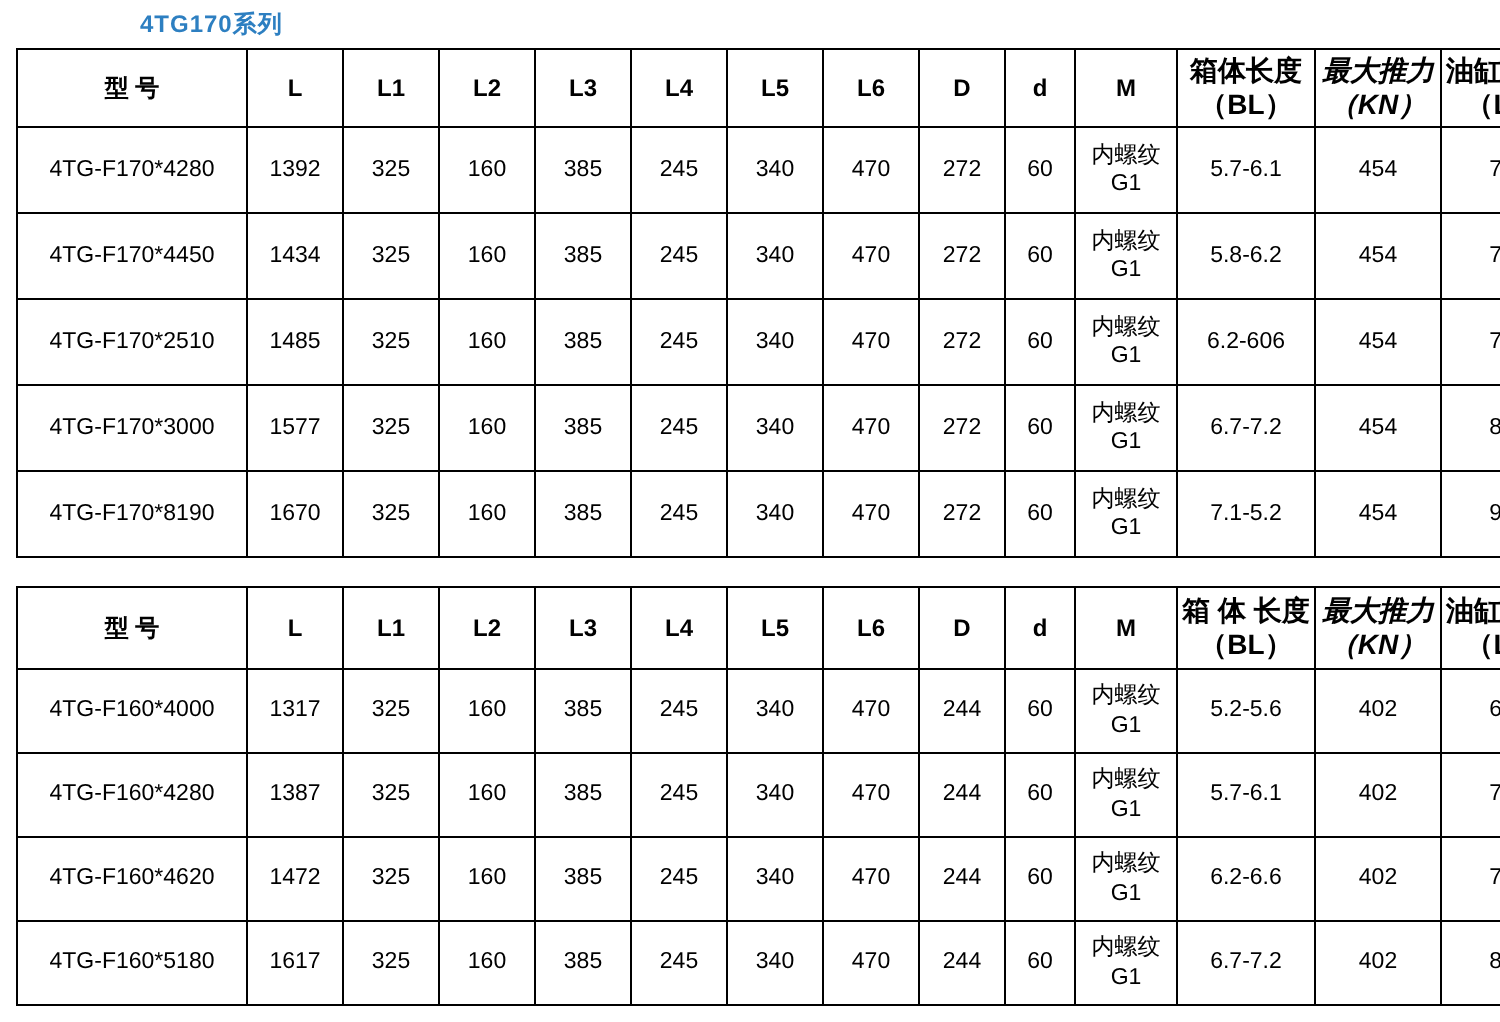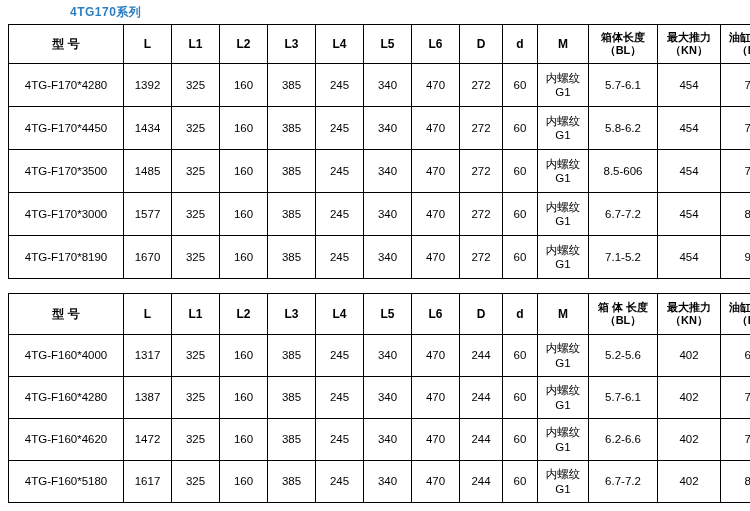--- a/index.html
+++ b/index.html
@@ -45,33 +45,33 @@
     padding: 2px 1px;
     line-height: 1.25;
     font-weight: normal;
   }
   table.spec thead td {
     font-weight: bold;
     font-size: 12px;
     height: 34px;
   }
   table.spec thead td.hdr-wrap {
-    font-size: 11px;
+    font-size: 14px;
     line-height: 1.2;
   }
   table.spec tbody td {
     height: 38px;
   }
   .col-model { width: 112px; }
   .col-num   { width: 45px; }
   .col-d     { width: 40px; }
   .col-dd    { width: 32px; }
   .col-m     { width: 48px; }
   .col-bl    { width: 66px; }
-  .col-kn    { width: 60px; }
+  .col-kn    { width: 60px; font-style: italic; }
   .col-oil   { width: 58px; }
 
   .model-cell { font-size: 12px; }
   .m-cell { font-size: 11px; line-height: 1.2; }
   .spacer { height: 14px; }
   .sec2 .series-title { padding-top: 6px; }
   table.spec.t2 thead td { height: 36px; }
   table.spec.t2 tbody td { height: 37px; }
 </style>
 </head>
@@ -130,32 +130,32 @@
           <td>470</td>
           <td>272</td>
           <td>60</td>
           <td class="m-cell">内螺纹G1</td>
           <td>5.8-6.2</td>
           <td>454</td>
           <td>75</td>
 
         </tr>
         <tr>
-          <td class="model-cell">4TG-F170*3500</td>
+          <td class="model-cell">4TG-F170*2510</td>
           <td>1485</td>
           <td>325</td>
           <td>160</td>
           <td>385</td>
           <td>245</td>
           <td>340</td>
           <td>470</td>
           <td>272</td>
           <td>60</td>
           <td class="m-cell">内螺纹G1</td>
-          <td>8.5-606</td>
+          <td>6.2-606</td>
           <td>454</td>
           <td>78</td>
 
         </tr>
         <tr>
           <td class="model-cell">4TG-F170*3000</td>
           <td>1577</td>
           <td>325</td>
           <td>160</td>
           <td>385</td>

